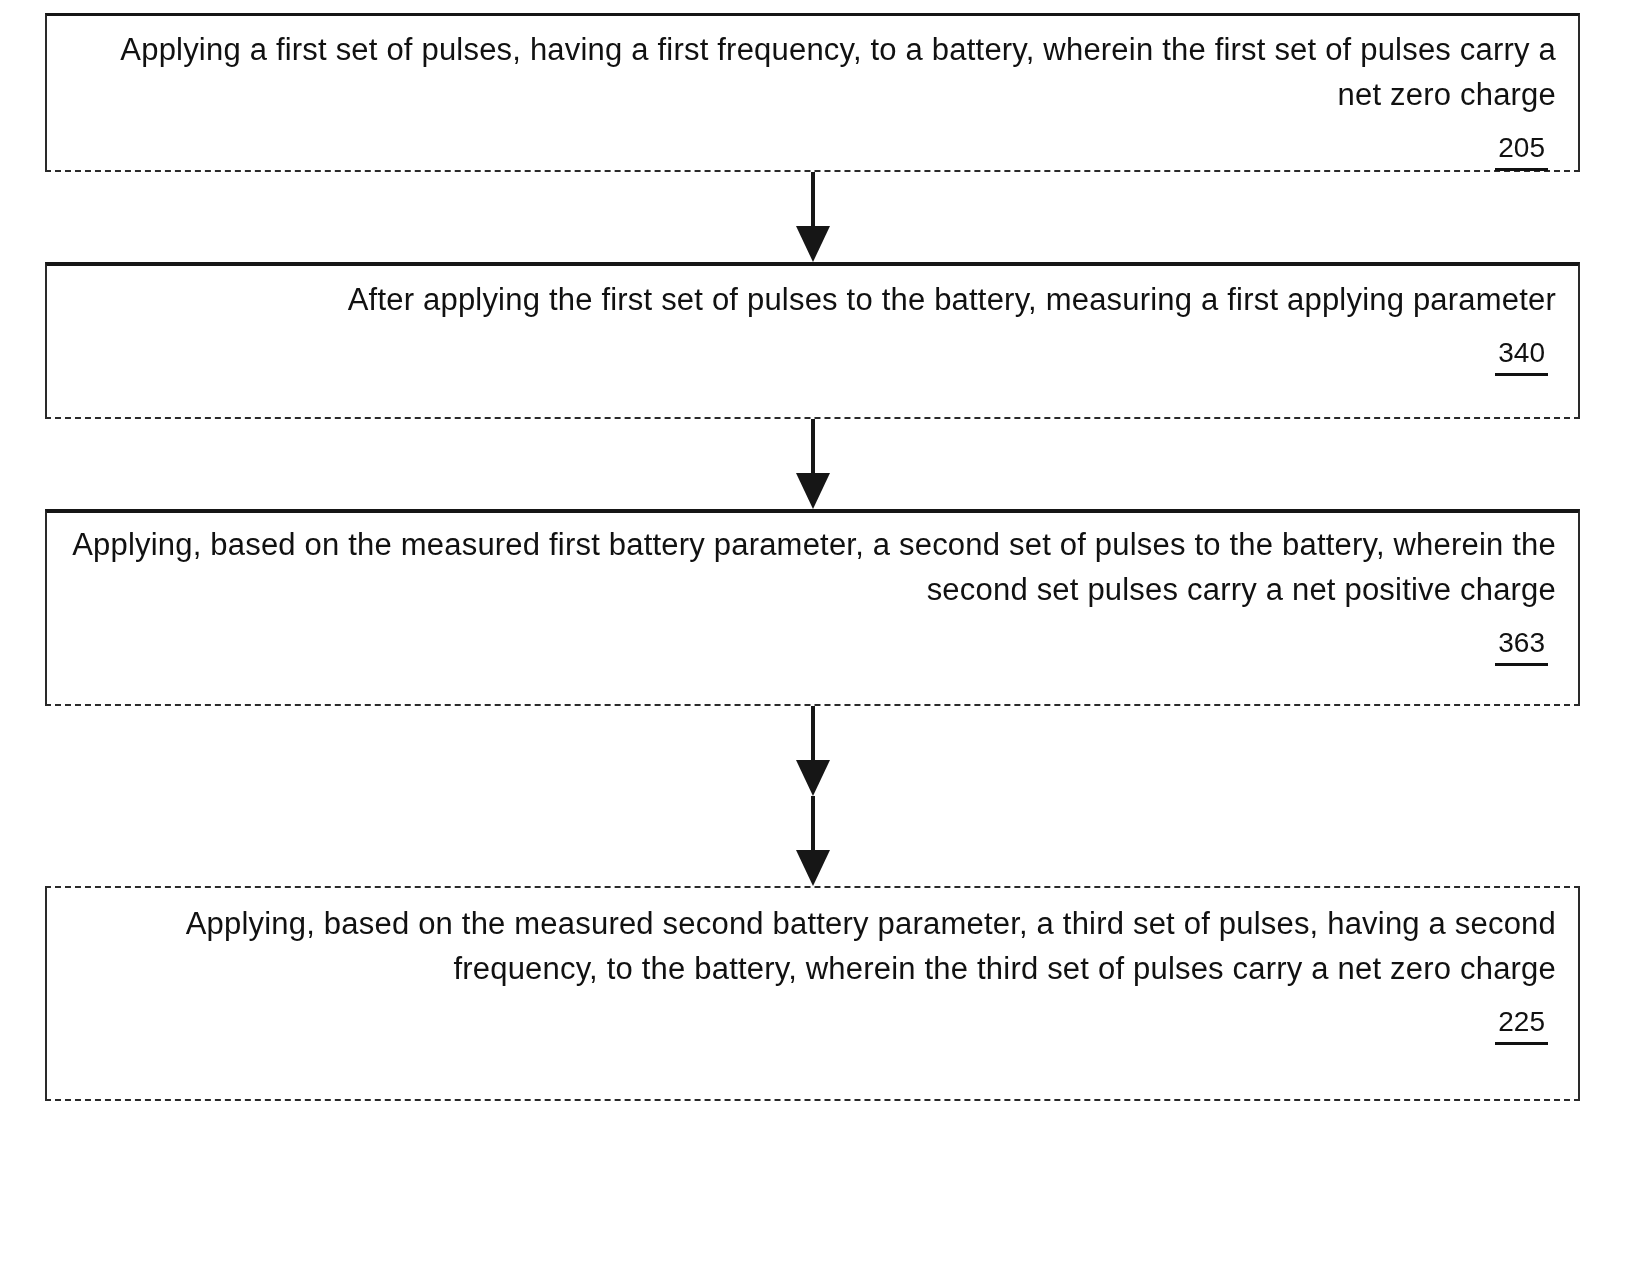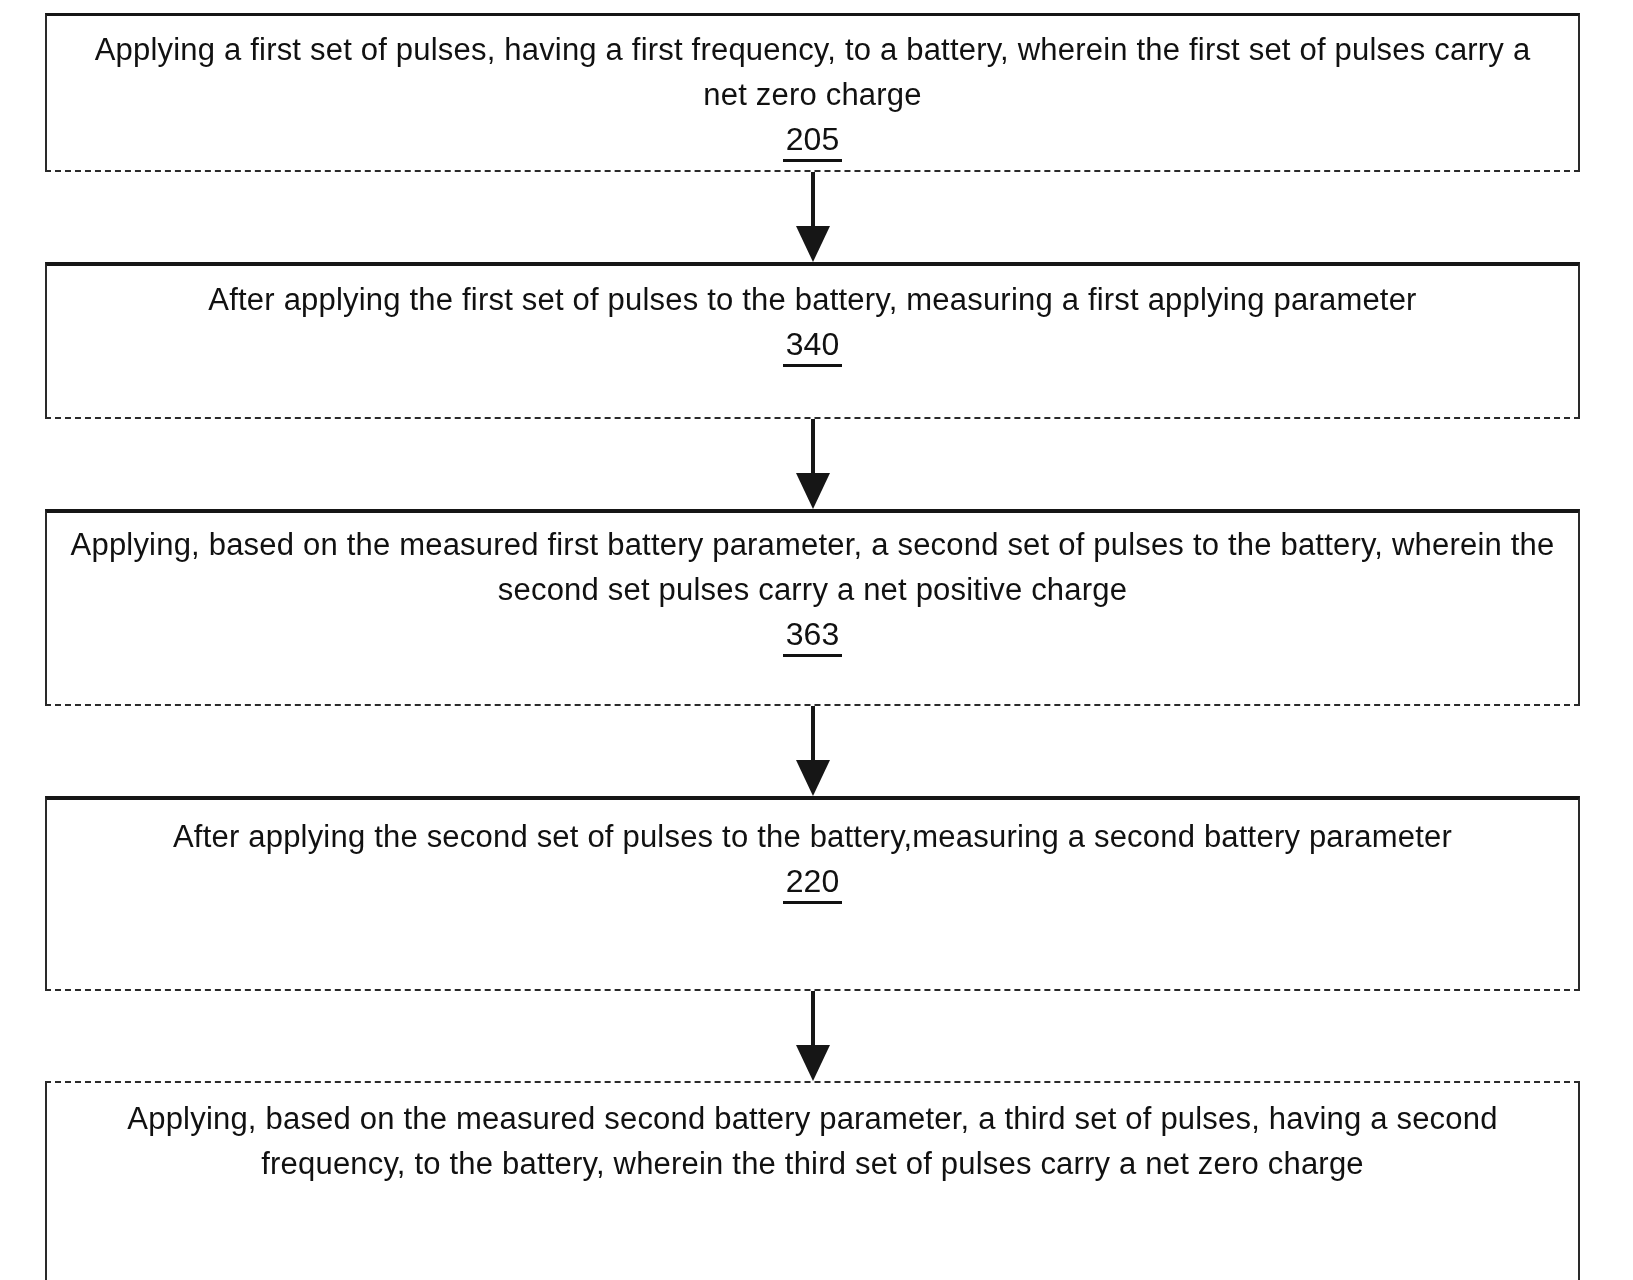--- a/index.html
+++ b/index.html
@@ -23,36 +23,36 @@
     padding-top: 13px;
   }
   .step-box {
     box-sizing: border-box;
     width: 100%;
     border-top: 4px solid #161616;
     border-left: 2px solid #2a2a2a;
     border-right: 2px solid #2a2a2a;
     border-bottom: 2px dashed #2a2a2a;
     padding: 11px 22px 0 22px;
-    text-align: center;
+    text-align: right;
   }
   .b1 { height: 159px; border-top-width: 3px; }
   .b2 { height: 157px; }
   .b3 { height: 197px; padding-top: 9px; }
   .b4 { height: 195px; padding-top: 14px; }
   .b5 { height: 215px; border-top: 2px dashed #2a2a2a; padding-top: 13px; }
   .step-text {
     margin: 0;
     font-size: 31px;
     line-height: 45px;
     letter-spacing: 0.2px;
   }
   .step-ref-line {
-    margin: 0;
-    font-size: 32px;
+    margin: 8px;
+    font-size: 28px;
     line-height: 45px;
   }
   .ref-num {
     display: inline-block;
     line-height: 38px;
     border-bottom: 3px solid #111111;
     padding: 0 3px 1px 3px;
   }
   .flow-arrow {
     display: flex;
@@ -104,28 +104,25 @@
     <section class="step-box b3">
       <p class="step-text">Applying, based on the measured first battery parameter, a second set of pulses to the battery, wherein the second set pulses carry a net positive charge</p>
       <p class="step-ref-line"><span class="ref-num">363</span></p>
     </section>
 
     <div class="flow-arrow">
       <div class="arrow-line"></div>
       <div class="arrow-head"></div>
     </div>
 
-    <section class="step-box b4">
-      <p class="step-text">After applying the second set of pulses to the battery,measuring a second battery parameter</p>
-      <p class="step-ref-line"><span class="ref-num">220</span></p>
-    </section>
 
     <div class="flow-arrow">
       <div class="arrow-line"></div>
       <div class="arrow-head"></div>
     </div>
 
     <section class="step-box b5">
       <p class="step-text">Applying, based on the measured second battery parameter, a third set of pulses, having a second frequency, to the battery, wherein the third set of pulses carry a net zero charge</p>
+      <p class="step-ref-line"><span class="ref-num">225</span></p>
     </section>
 
   </div>
 </div>
 
 </body></html>

